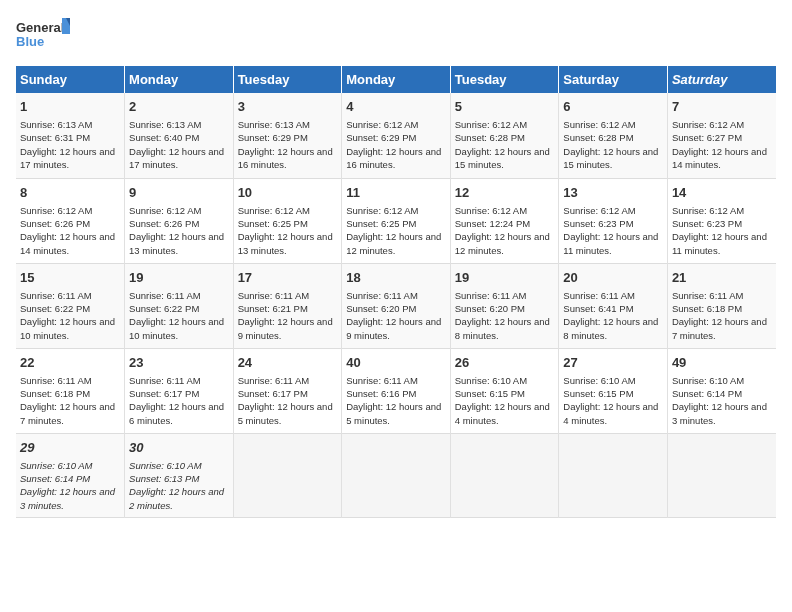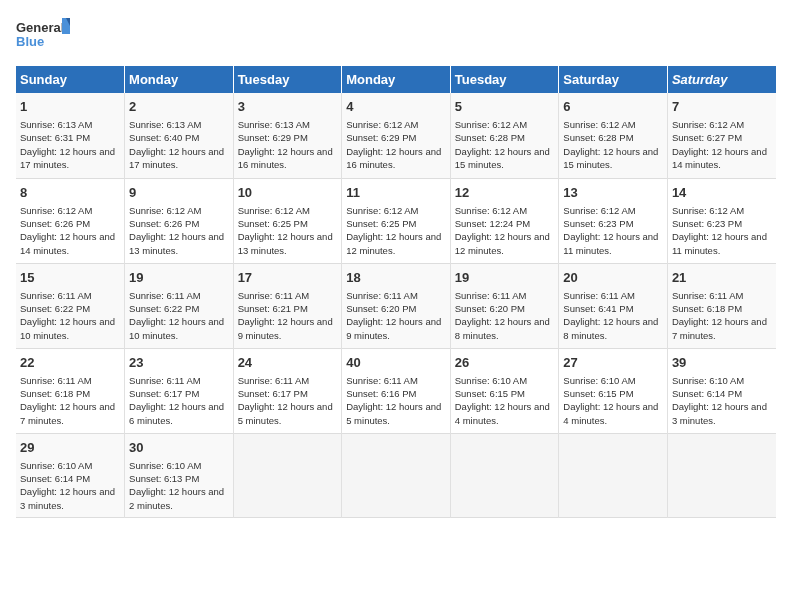--- a/index.html
+++ b/index.html
@@ -66,21 +66,21 @@
     }
     td:last-child { border-right: none; }
     .day-num {
       font-size: 13px;
       font-weight: bold;
       display: block;
       margin-bottom: 2px;
     }
     .empty { background: #f5f5f5; }
     .week-row td { height: 85px; }
-    .last-row td { height: 75px; }
+    .last-row td { height: 75px; font-style: italic; }
   </style>
 </head>
 <body>
 
 <div class="header">
   <div class="logo">
   <svg width="55" height="40" viewBox="0 0 55 40">
     <text x="0" y="16" font-size="13" font-weight="bold" fill="#333" font-family="Arial">General</text>
     <text x="0" y="30" font-size="13" font-weight="bold" fill="#4a90d9" font-family="Arial">Blue</text>
     <polygon points="46,2 54,2 54,18 46,18" fill="#4a90d9"></polygon>
@@ -133,21 +133,21 @@
         <td><span class="day-num">20</span><span>Sunrise: 6:11 AM</span><br><span>Sunset: 6:41 PM</span><br><span>Daylight: 12 hours and 8 minutes.</span></td>
         <td><span class="day-num">21</span><span>Sunrise: 6:11 AM</span><br><span>Sunset: 6:18 PM</span><br><span>Daylight: 12 hours and 7 minutes.</span></td>
       </tr>
       <tr class="week-row">
         <td><span class="day-num">22</span><span>Sunrise: 6:11 AM</span><br><span>Sunset: 6:18 PM</span><br><span>Daylight: 12 hours and 7 minutes.</span></td>
         <td><span class="day-num">23</span><span>Sunrise: 6:11 AM</span><br><span>Sunset: 6:17 PM</span><br><span>Daylight: 12 hours and 6 minutes.</span></td>
         <td><span class="day-num">24</span><span>Sunrise: 6:11 AM</span><br><span>Sunset: 6:17 PM</span><br><span>Daylight: 12 hours and 5 minutes.</span></td>
         <td><span class="day-num">40</span><span>Sunrise: 6:11 AM</span><br><span>Sunset: 6:16 PM</span><br><span>Daylight: 12 hours and 5 minutes.</span></td>
         <td><span class="day-num">26</span><span>Sunrise: 6:10 AM</span><br><span>Sunset: 6:15 PM</span><br><span>Daylight: 12 hours and 4 minutes.</span></td>
         <td><span class="day-num">27</span><span>Sunrise: 6:10 AM</span><br><span>Sunset: 6:15 PM</span><br><span>Daylight: 12 hours and 4 minutes.</span></td>
-        <td><span class="day-num">39</span><span>Sunrise: 6:10 AM</span><br><span>Sunset: 6:14 PM</span><br><span>Daylight: 12 hours and 3 minutes.</span></td>
+        <td><span class="day-num">49</span><span>Sunrise: 6:10 AM</span><br><span>Sunset: 6:14 PM</span><br><span>Daylight: 12 hours and 3 minutes.</span></td>
       </tr>
       <tr class="last-row">
         <td><span class="day-num">29</span><span>Sunrise: 6:10 AM</span><br><span>Sunset: 6:14 PM</span><br><span>Daylight: 12 hours and 3 minutes.</span></td>
         <td><span class="day-num">30</span><span>Sunrise: 6:10 AM</span><br><span>Sunset: 6:13 PM</span><br><span>Daylight: 12 hours and 2 minutes.</span></td>
         <td class="empty"></td>
         <td class="empty"></td>
         <td class="empty"></td>
         <td class="empty"></td>
         <td class="empty"></td>
       </tr>

